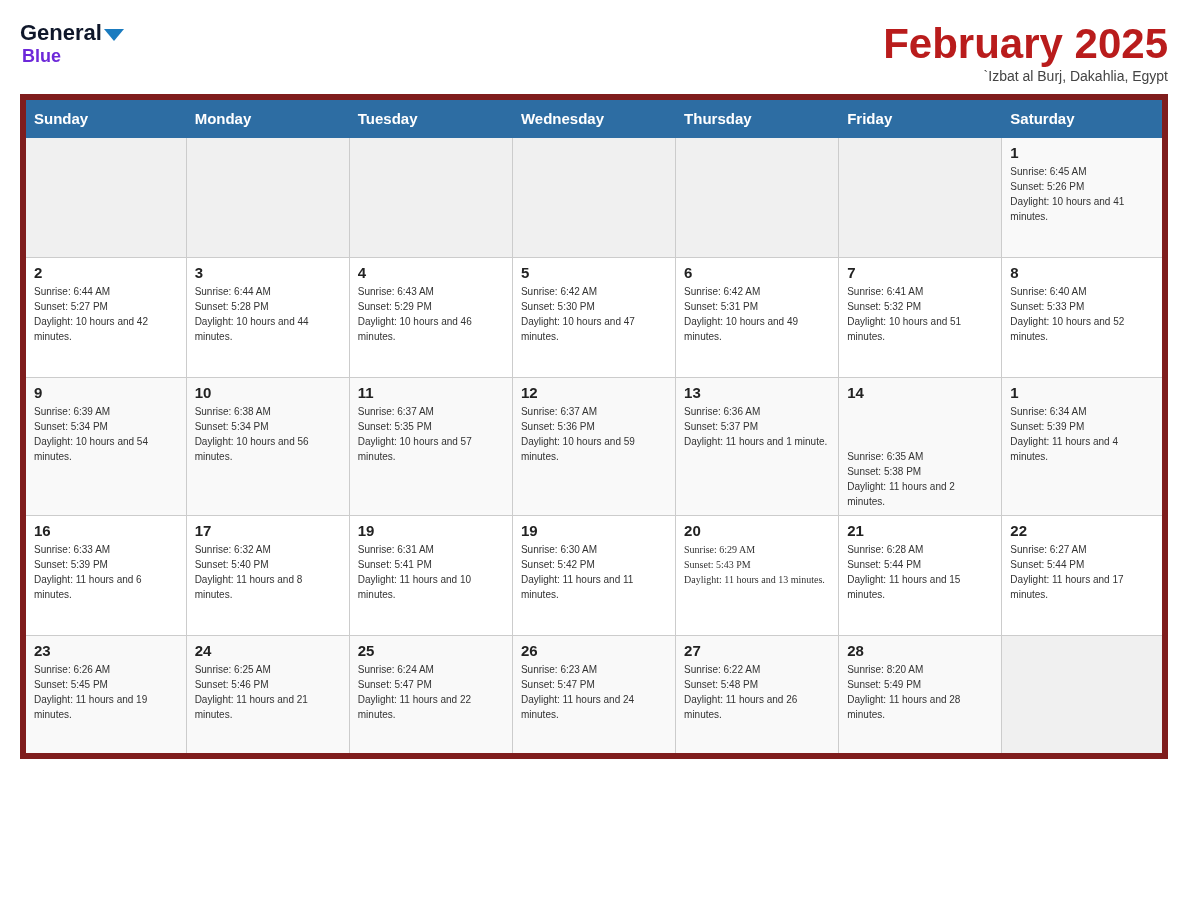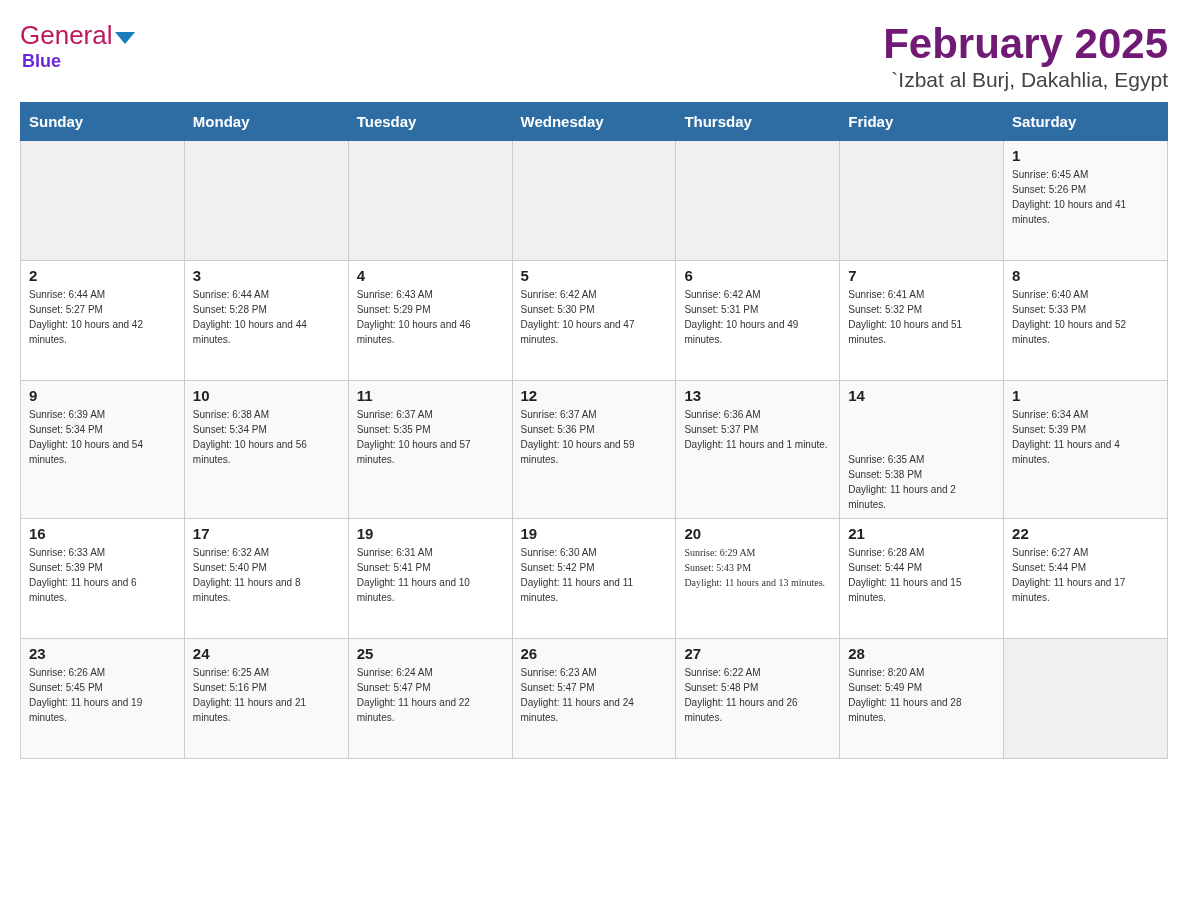--- a/index.html
+++ b/index.html
@@ -10,40 +10,40 @@
       width: 1188px;
       min-height: 918px;
     }
     .header {
       display: flex;
       justify-content: space-between;
       align-items: flex-start;
       margin-bottom: 10px;
     }
     .logo-text-general {
-      font-size: 26px;
-      font-weight: normal;
-      color: #be185d;
+      font-size: 22px;
+      font-weight: bold;
+      color: #0f172a;
     }
     .title-block {
       text-align: right;
     }
     .title-month {
       font-size: 42px;
       font-weight: bold;
-      color: #701a75;
+      color: #b91c1c;
     }
     .title-location {
-      font-size: 21px;
+      font-size: 14px;
       color: #444;
     }
     .calendar {
       width: 100%;
       border-collapse: collapse;
-      border: 1px solid #7f1d1d;
+      border: 6px solid #7f1d1d;
     }
     .calendar th {
       background-color: #2d6da3;
       color: #fff;
       font-size: 15px;
       font-weight: bold;
       padding: 10px 8px;
       text-align: left;
       border: 1px solid #2d6da3;
     }
@@ -284,21 +284,21 @@
       <tr>
         <td>
           <span class="day-number">23</span>
           <div class="day-info" style="white-space: pre-line;">Sunrise: 6:26 AM
 Sunset: 5:45 PM
 Daylight: 11 hours and 19 minutes.</div>
         </td>
         <td>
           <span class="day-number">24</span>
           <div class="day-info" style="white-space: pre-line;">Sunrise: 6:25 AM
-Sunset: 5:16 PM
+Sunset: 5:46 PM
 Daylight: 11 hours and 21 minutes.</div>
         </td>
         <td>
           <span class="day-number">25</span>
           <div class="day-info" style="white-space: pre-line;">Sunrise: 6:24 AM
 Sunset: 5:47 PM
 Daylight: 11 hours and 22 minutes.</div>
         </td>
         <td>
           <span class="day-number">26</span>

